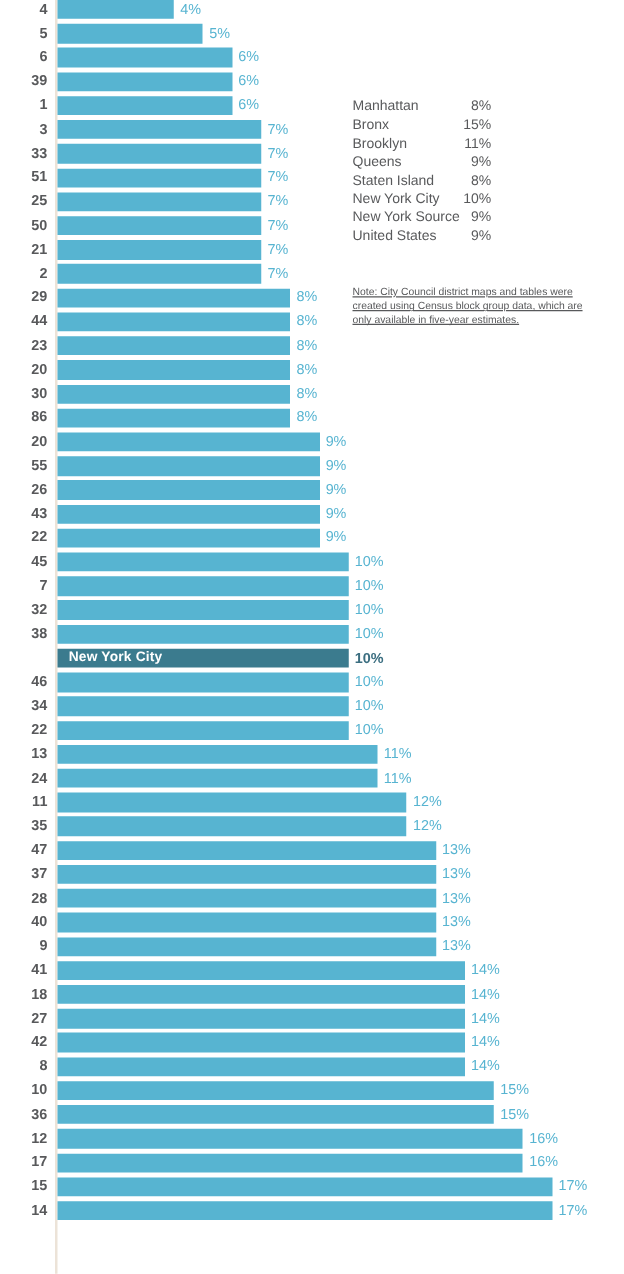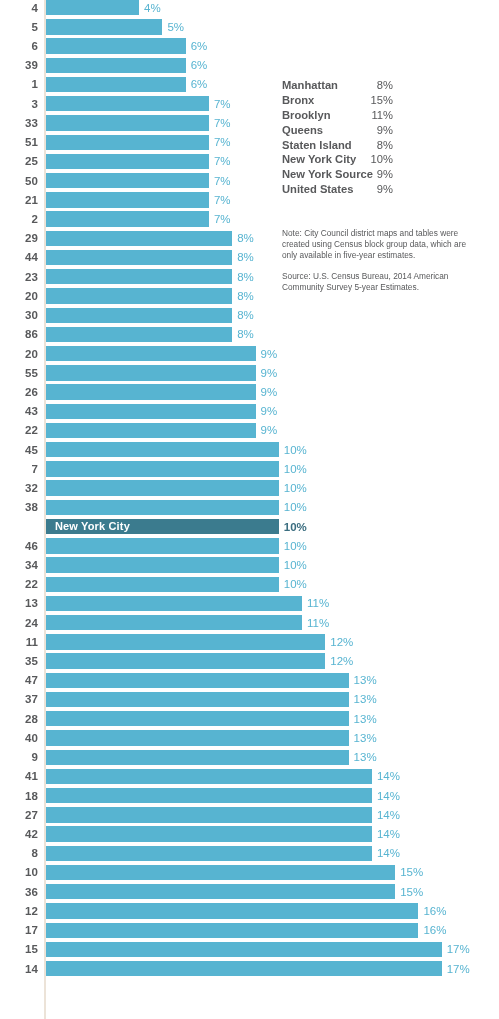--- a/index.html
+++ b/index.html
@@ -103,21 +103,20 @@
     position: relative;
     height: 14.9px;
     font-size: 11.2px;
     color: #58595b;
   }
   .summary-name {
     position: absolute;
     left: 0px;
     top: 0px;
     white-space: nowrap;
-    font-weight: bold;
   }
   .summary-value {
     position: absolute;
     left: 0px;
     top: 0px;
     width: 111px;
     text-align: right;
     white-space: nowrap;
   }
 
@@ -126,20 +125,21 @@
     position: absolute;
     left: 282px;
     top: 228px;
     width: 196px;
   }
   .note-block {
     font-size: 8.3px;
     line-height: 11.2px;
     color: #58595b;
     margin-bottom: 9px;
+    text-decoration: underline;
   }
 </style>
 </head>
 <body>
 
 <div id="chart-root">
 
   <div class="axis-line"></div>
 
   <div id="bars">
@@ -431,16 +431,15 @@
         <span class="summary-value">9%</span>
       </div>
       <div class="summary-row">
         <span class="summary-name">United States</span>
         <span class="summary-value">9%</span>
       </div>
     </div>
 
   <div id="notes">
     <div class="note-block">Note: City Council district maps and tables were created using Census block group data, which are only available in five-year estimates.</div>
-    <div class="note-block">Source: U.S. Census Bureau, 2014 American Community Survey 5-year Estimates.</div>
   </div>
 
 </div>
 
 </body></html>

